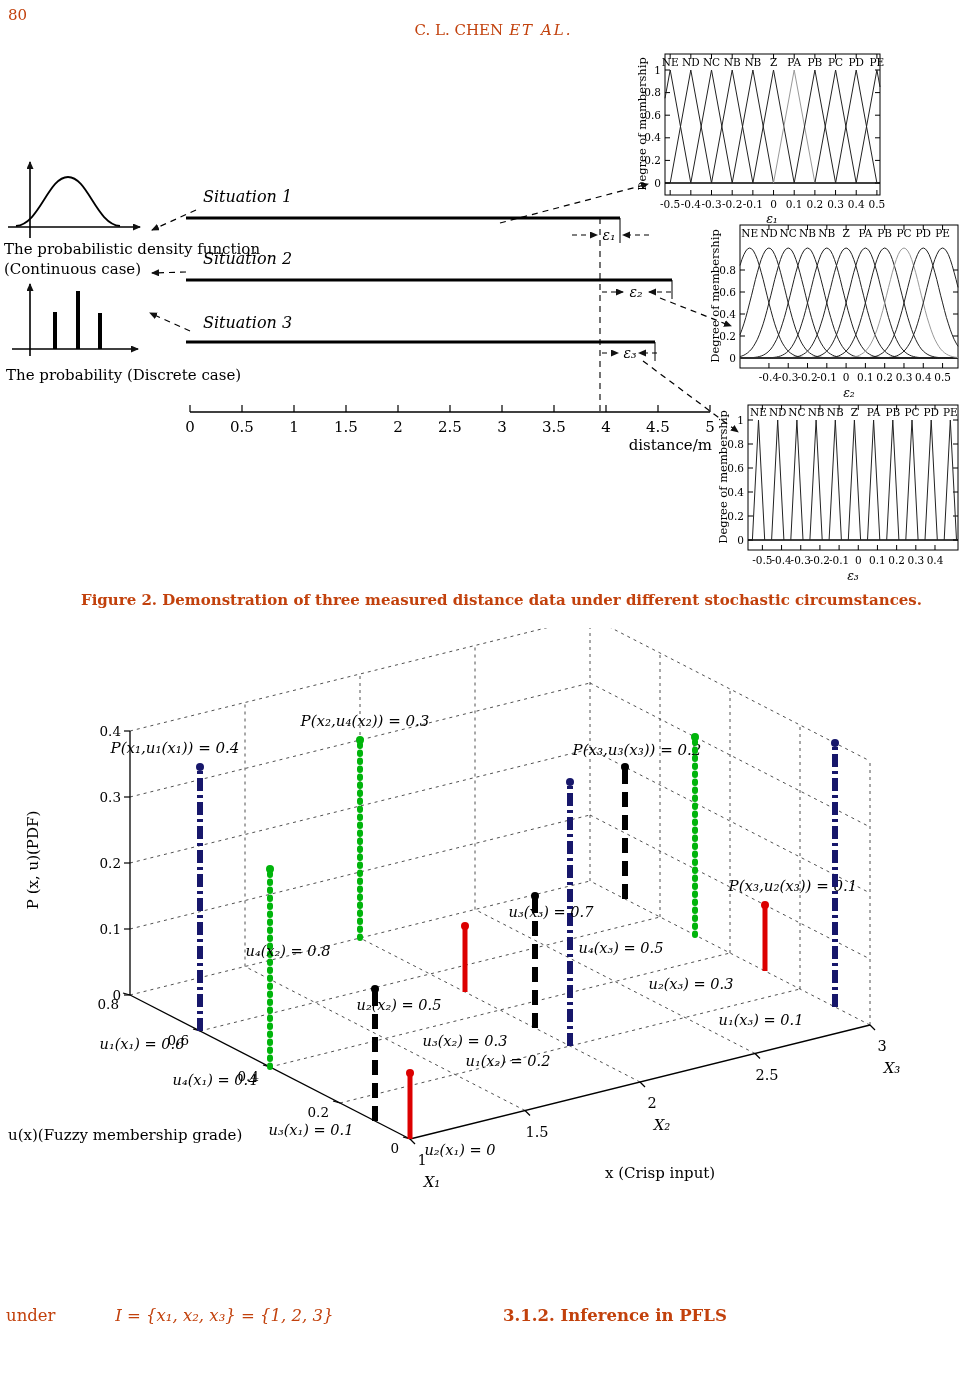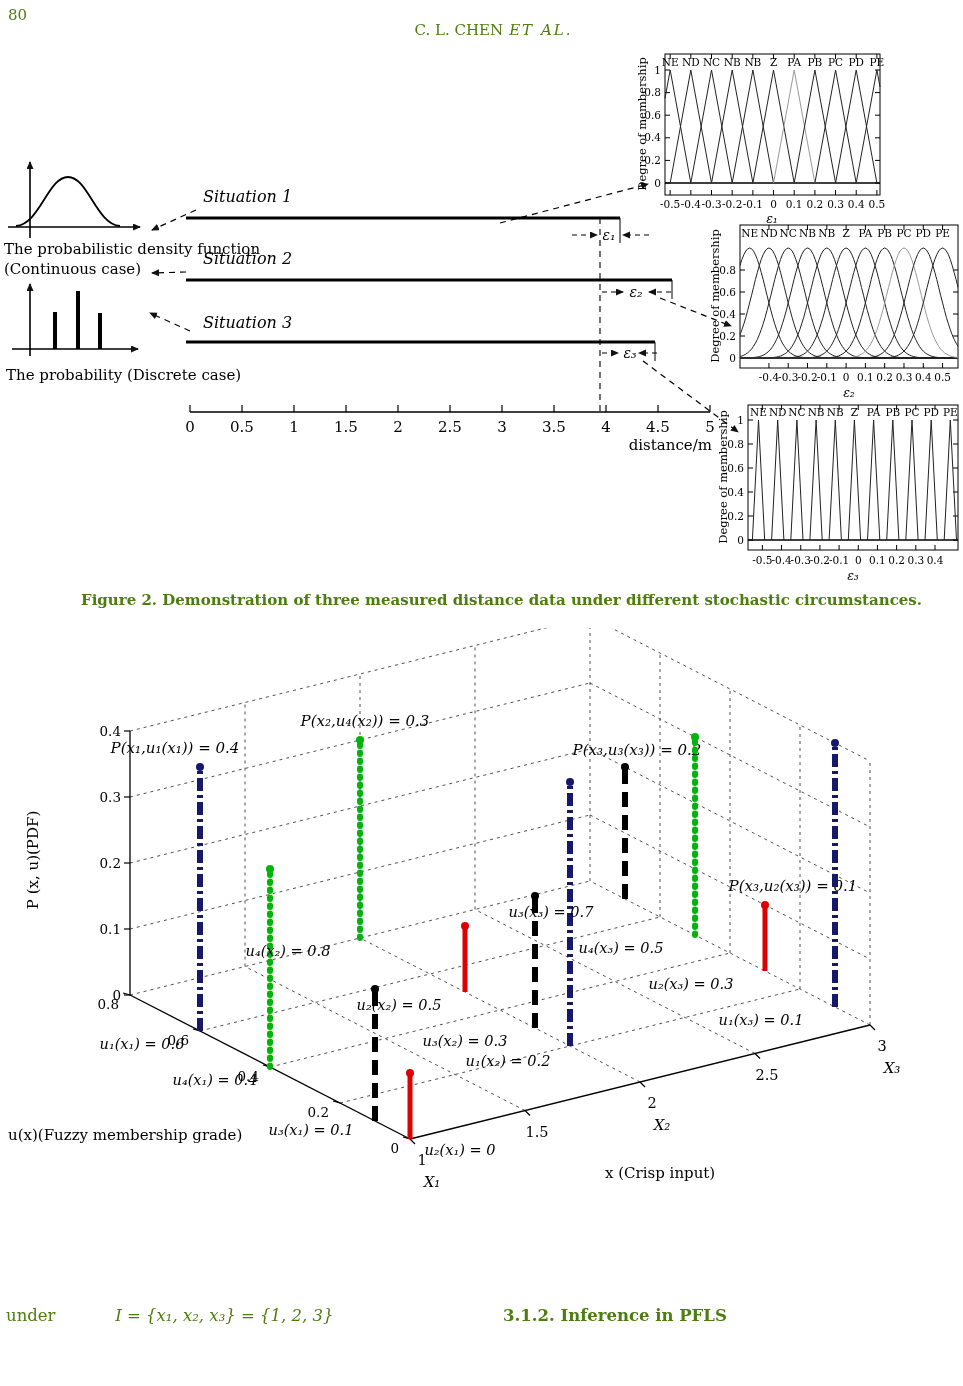--- a/index.html
+++ b/index.html
@@ -1,16 +1,16 @@
 <!DOCTYPE html>
 <html><head>
 <meta charset="utf-8">
 <style>
   html,body{margin:0;padding:0;background:#ffffff;}
-  .page{position:relative;width:963px;height:1337px;background:#fff;color:#4d7c0f;
+  .page{position:relative;width:963px;height:1337px;background:#fff;color:#c2410c;
         font-family:"DejaVu Serif","DejaVu Sans",serif;overflow:hidden;}
   .hdr-num{position:absolute;left:8px;top:6px;font-size:15px;}
   .hdr-title{position:absolute;left:0;top:21px;width:100%;text-align:center;font-size:15px;padding-left:12px;}
   .hdr-title i{margin-left:6px;letter-spacing:2px;}
   svg{position:absolute;left:0;}
   #fig2svg{top:40px;}
   #fig3svg{top:628px;}
   svg text{font-family:"DejaVu Serif","DejaVu Sans",serif;fill:#000;}
   .caption{position:absolute;width:100%;text-align:center;font-weight:bold;font-size:15px;padding-left:20px;}
   #cap2{top:591px;}

